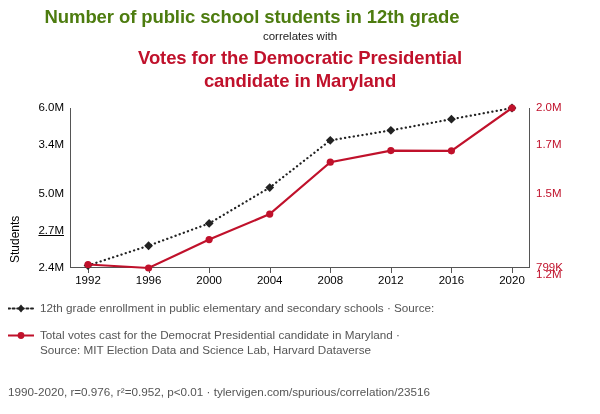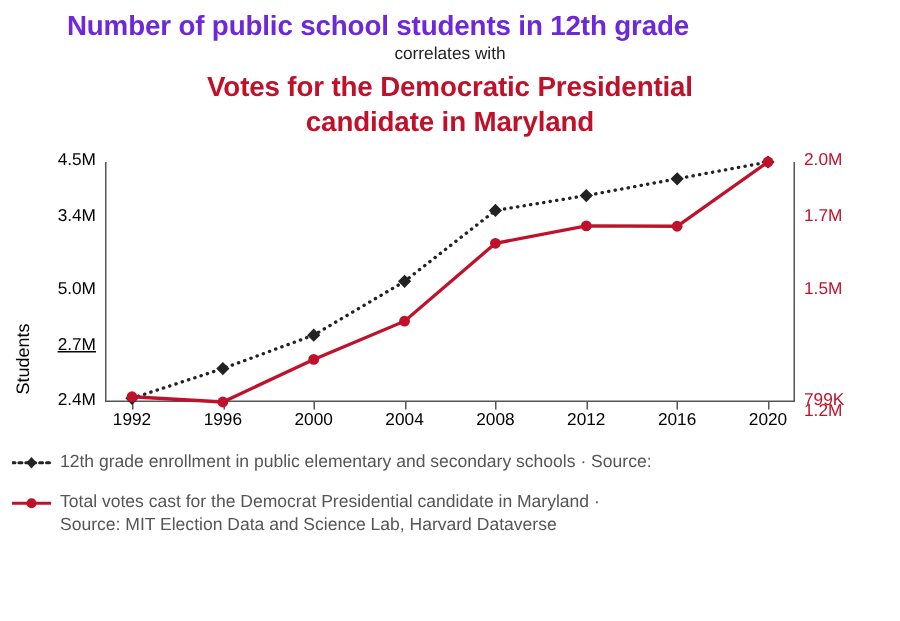--- a/index.html
+++ b/index.html
@@ -20,21 +20,21 @@
     height: 414px;
   }
   .title1 {
     position: absolute;
     top: 6px;
     left: 0;
     width: 504px;
     text-align: center;
     font-size: 18.5px;
     font-weight: bold;
-    color: #6d28d9;
+    color: #4d7c0f;
     letter-spacing: -0.1px;
   }
   .correlates {
     position: absolute;
     top: 30px;
     left: 0;
     width: 600px;
     text-align: center;
     font-size: 11.5px;
     color: #222222;
@@ -191,21 +191,21 @@
         <div class="tick-x" style="left: 381.429px;"></div>
         <div class="xlabel" style="left: 381.429px;">2016</div>
         <div class="tick-x" style="left: 442px;"></div>
         <div class="xlabel" style="left: 442px;">2020</div>
       </div>
     <div id="y-left-labels">
         <div class="ylabel-left" style="top: 160px;">2.4M</div>
         <div class="ylabel-left" style="top: 122.88px; text-decoration: underline;">2.7M</div>
         <div class="ylabel-left" style="top: 85.6px;">5.0M</div>
         <div class="ylabel-left" style="top: 37.28px;">3.4M</div>
-        <div class="ylabel-left" style="top: 0px;">4.5M</div>
+        <div class="ylabel-left" style="top: 0px;">6.0M</div>
       </div>
     <div id="y-right-labels">
         <div class="ylabel-right" style="top: 160px;">799K</div>
         <div class="ylabel-right" style="top: 122.88px; margin-top: 37px;">1.2M</div>
         <div class="ylabel-right" style="top: 85.6px;">1.5M</div>
         <div class="ylabel-right" style="top: 37.28px;">1.7M</div>
         <div class="ylabel-right" style="top: 0px;">2.0M</div>
       </div>
 
     <svg class="series" width="460" height="160" id="series-svg">
@@ -244,14 +244,15 @@
     <div class="legend-row">
       <svg class="legend-marker" viewBox="0 0 26 9">
         <line x1="0" y1="4.5" x2="26" y2="4.5" stroke="#c0112b" stroke-width="2" stroke-linecap="round"></line>
         <circle cx="13" cy="4.5" r="3.4" fill="#c0112b"></circle>
       </svg>
       <div>Total votes cast for the Democrat Presidential candidate in Maryland ·</div>
       <div>Source: MIT Election Data and Science Lab, Harvard Dataverse</div>
     </div>
   </div>
 
+  <div class="footer">1990-2020, r=0.976, r²=0.952, p&lt;0.01  ·  tylervigen.com/spurious/correlation/23516</div>
 
 </div>
 
 </body></html>

